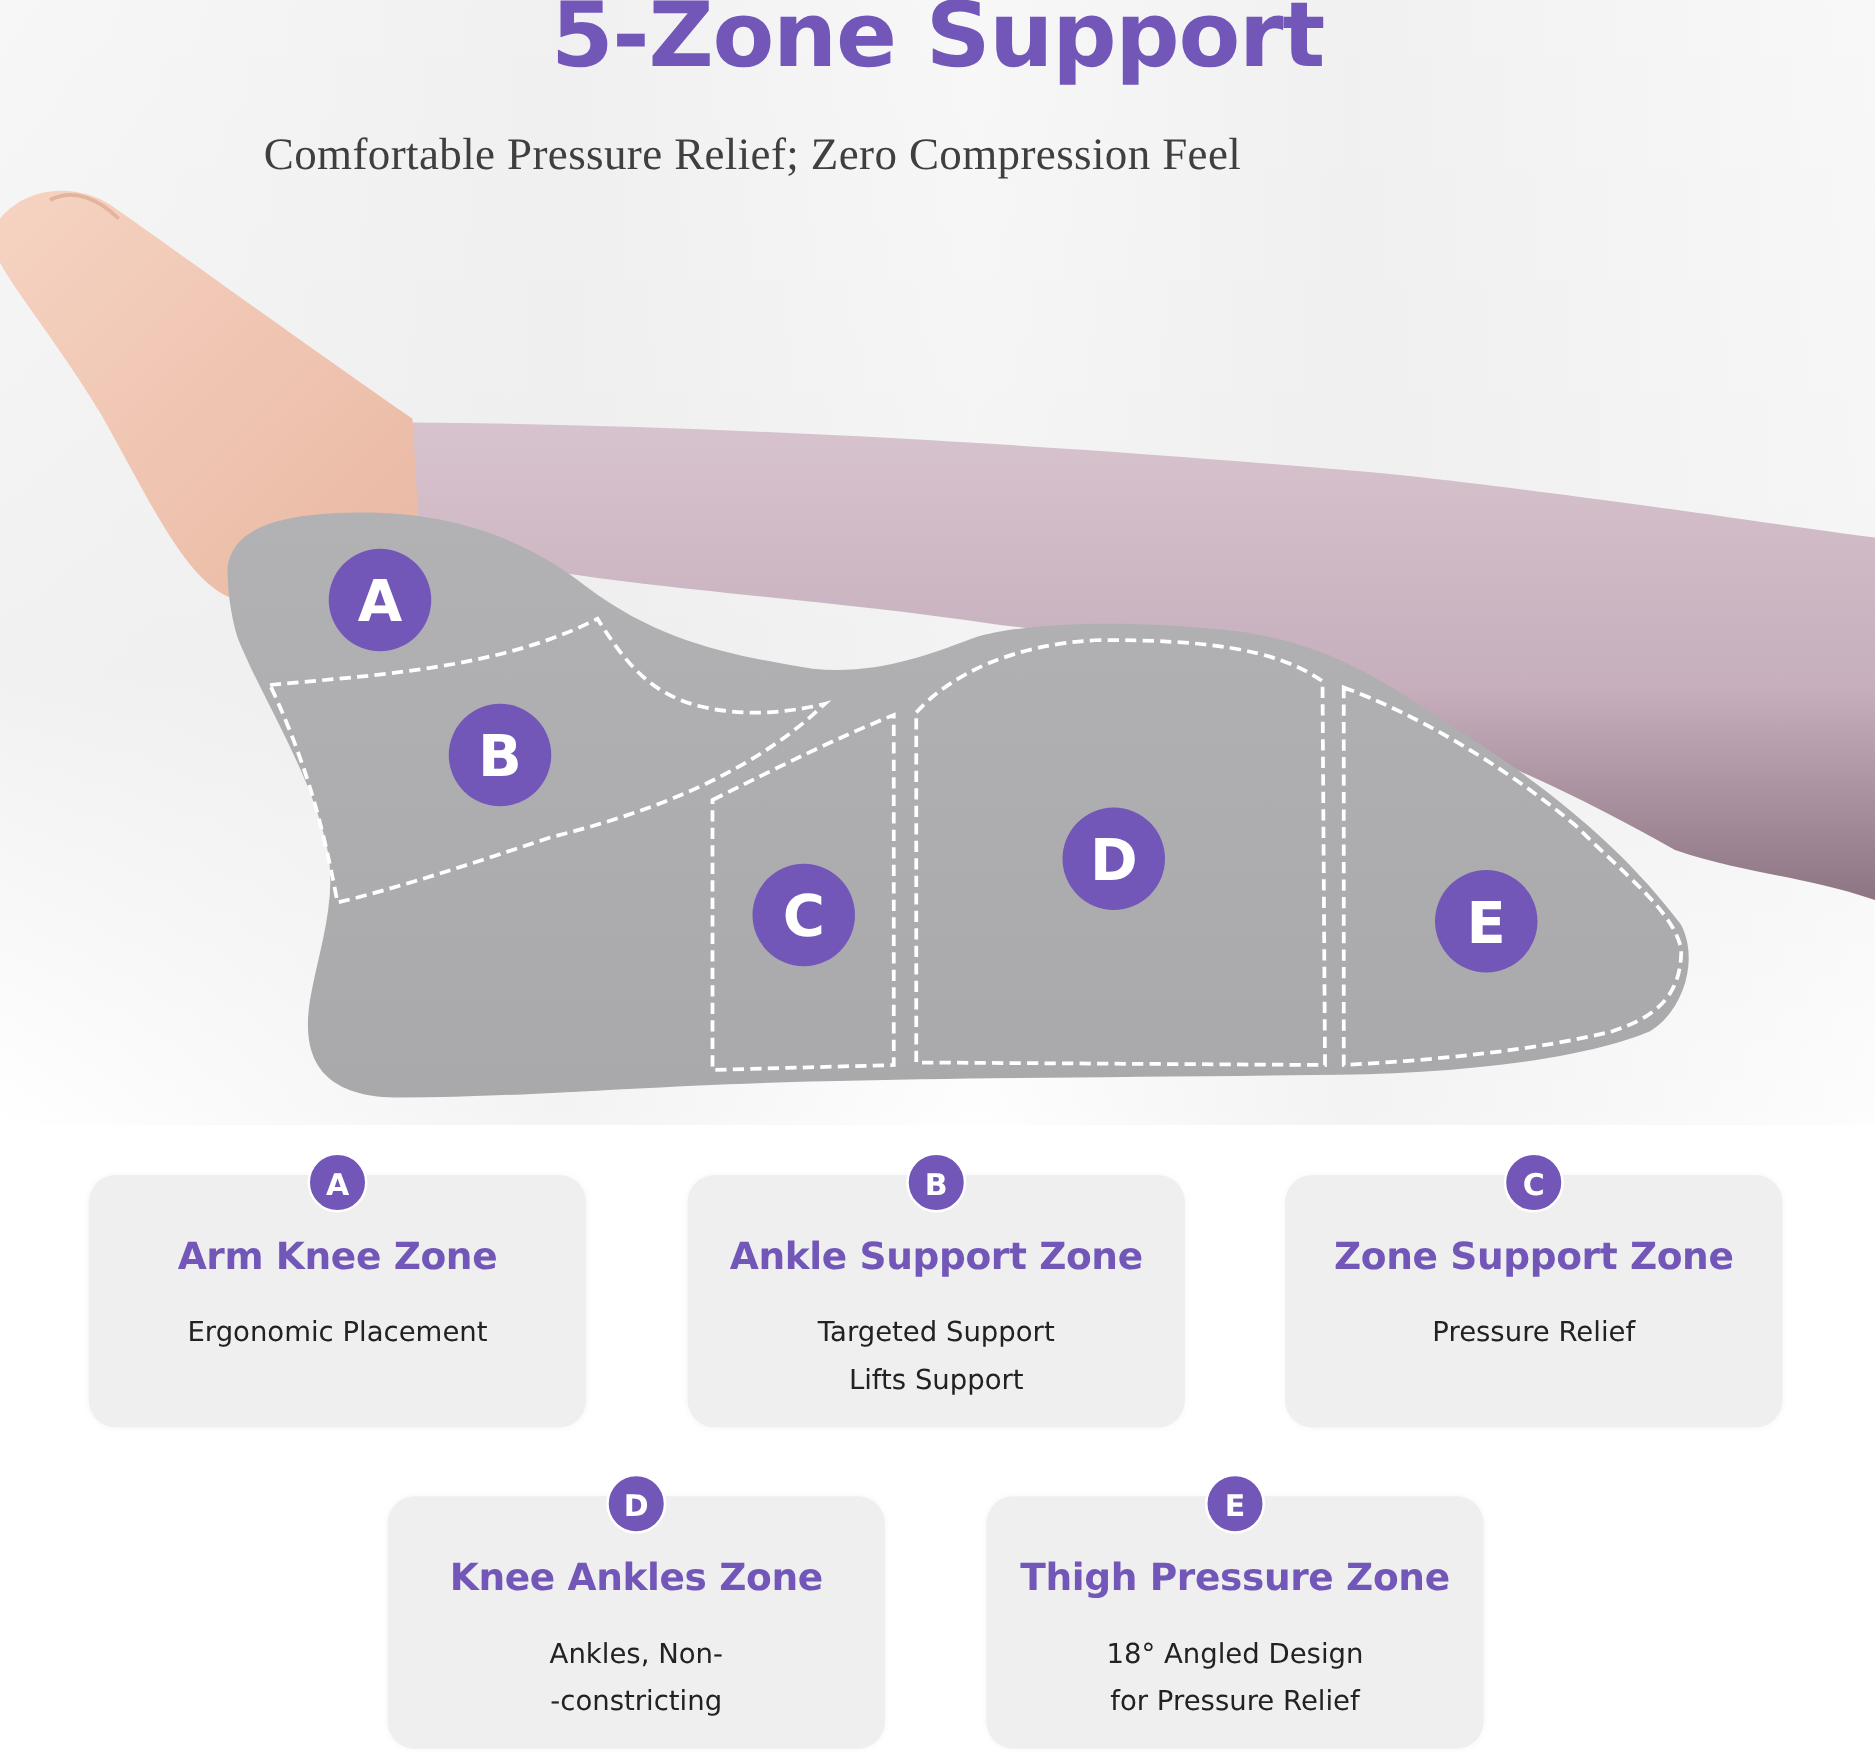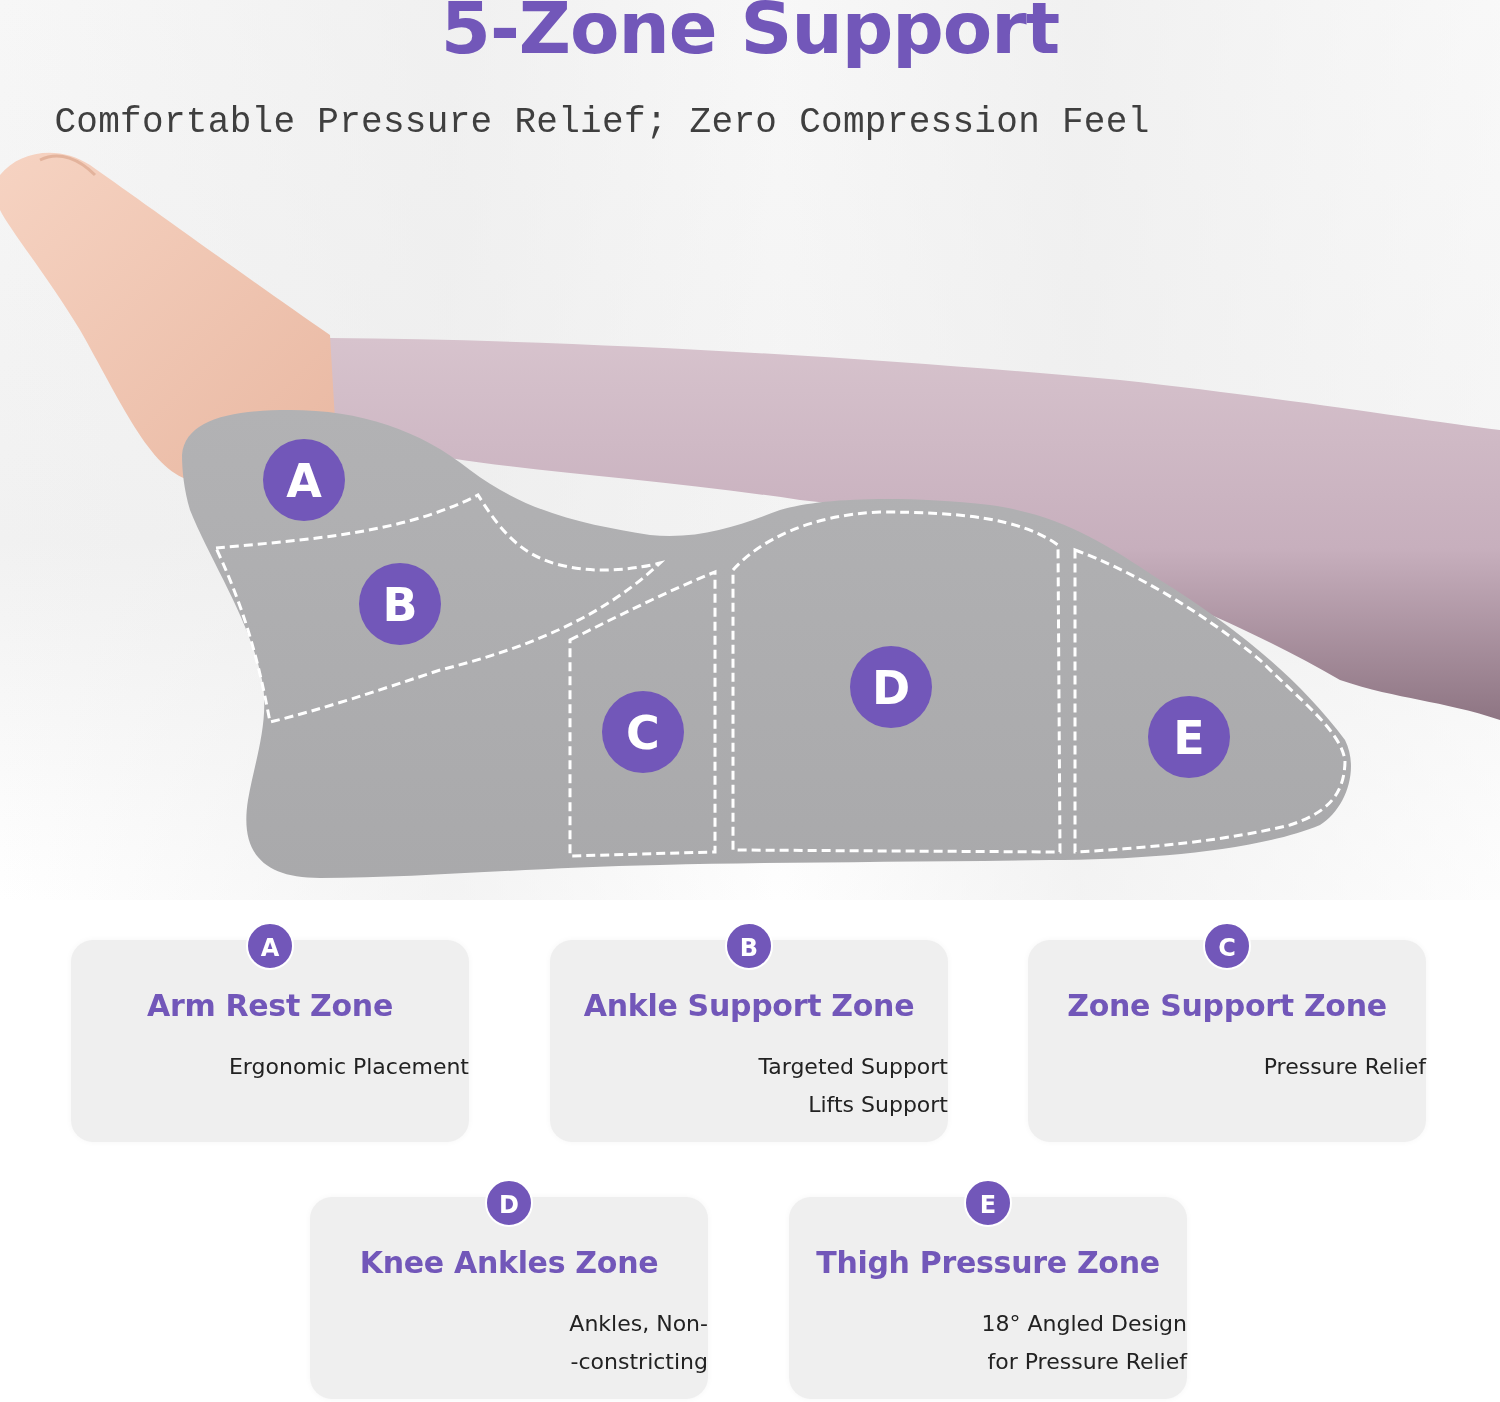--- a/index.html
+++ b/index.html
@@ -14,21 +14,21 @@
       linear-gradient(90deg, rgba(240,240,240,0.0) 0%, rgba(236,236,236,0.6) 30%, rgba(250,250,250,0.2) 52%, rgba(238,238,238,0.7) 72%, rgba(250,250,250,0.4) 100%),
       linear-gradient(180deg, #f7f7f7 0%, #f1f1f1 60%, #ffffff 100%);
   }
   .headline {
     position:absolute; left:0; width:1500px; top:-14px; text-align:center;
     font-family:"DejaVu Sans", sans-serif; font-weight:bold;
     font-size:72px; letter-spacing:-1px; color:#7257b9; margin:0;
   }
   .subtitle {
     position:absolute; left:0; width:1204px; top:102px; text-align:center;
-    font-family:Liberation Mono, monospace; font-size:36px; color:#3f3f3f;
+    font-family:Liberation Serif, serif; font-size:36px; color:#3f3f3f;
     letter-spacing:0.3px; margin:0;
   }
   .scene { position:absolute; left:0; top:0; width:1500px; height:900px; }
   .badge-text {
     font-family:"DejaVu Sans", sans-serif; font-weight:bold; fill:#ffffff;
   }
   .cards { position:absolute; left:0; top:0; width:1500px; height:1402px; pointer-events:none; }
   .card {
     position:absolute; width:398px; height:202px; background:#efefef;
     border-radius:22px; box-shadow:0 0 6px rgba(0,0,0,0.04);
@@ -44,21 +44,21 @@
   .card-title {
     position:absolute; left:0; right:0; top:48px;
     font-family:"DejaVu Sans", sans-serif; font-weight:bold; font-size:30px;
     color:#7257b9; letter-spacing:-0.3px;
   }
   .card-desc {
     position:absolute; left:0; right:0; top:108px;
     font-family:"DejaVu Sans", sans-serif; font-size:22px; line-height:38px;
     color:#222222;
   }
-  .card-desc span { display:block;text-align:right; }
+  .card-desc span { display:block; }
 </style>
 </head>
 <body>
 
 <div class="bg-wash"></div>
 
 <svg class="scene" viewBox="0 0 1500 900" width="1500" height="900">
   <defs>
     <linearGradient id="leggingGrad" x1="0" y1="0" x2="0" y2="1">
       <stop offset="0" stop-color="#d7c3cd"></stop>
@@ -120,21 +120,21 @@
     <text class="badge-text" x="1189" y="754" font-size="46" text-anchor="middle">E</text>
   </g>
 </svg>
 
 <h1 class="headline">5-Zone Support</h1>
 <p class="subtitle">Comfortable Pressure Relief; Zero Compression Feel</p>
 
 <div class="cards">
   <div class="card" style="left:71px; top:940px;">
     <div class="card-badge">A</div>
-    <div class="card-title">Arm Rest Zone</div>
+    <div class="card-title">Arm Knee Zone</div>
     <div class="card-desc">
       <span>Ergonomic Placement</span>
     </div>
   </div>
 
   <div class="card" style="left:550px; top:940px;">
     <div class="card-badge">B</div>
     <div class="card-title">Ankle Support Zone</div>
     <div class="card-desc">
       <span>Targeted Support</span>

